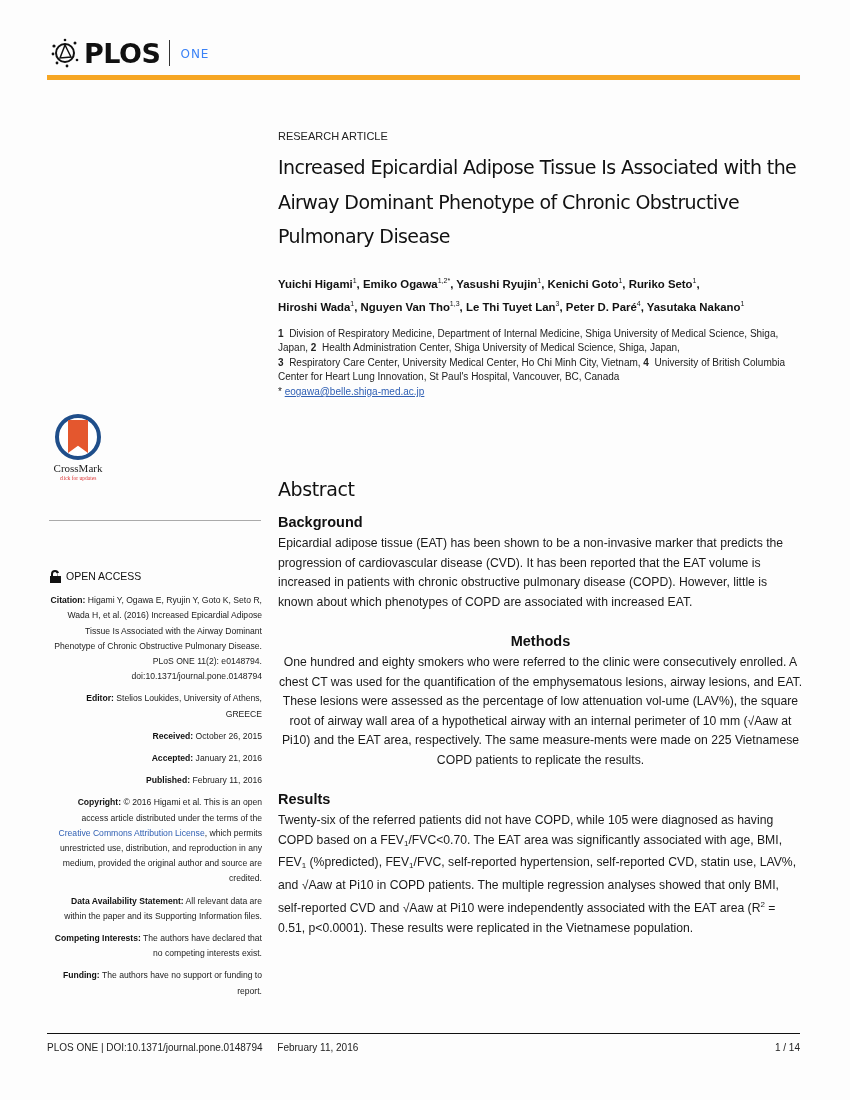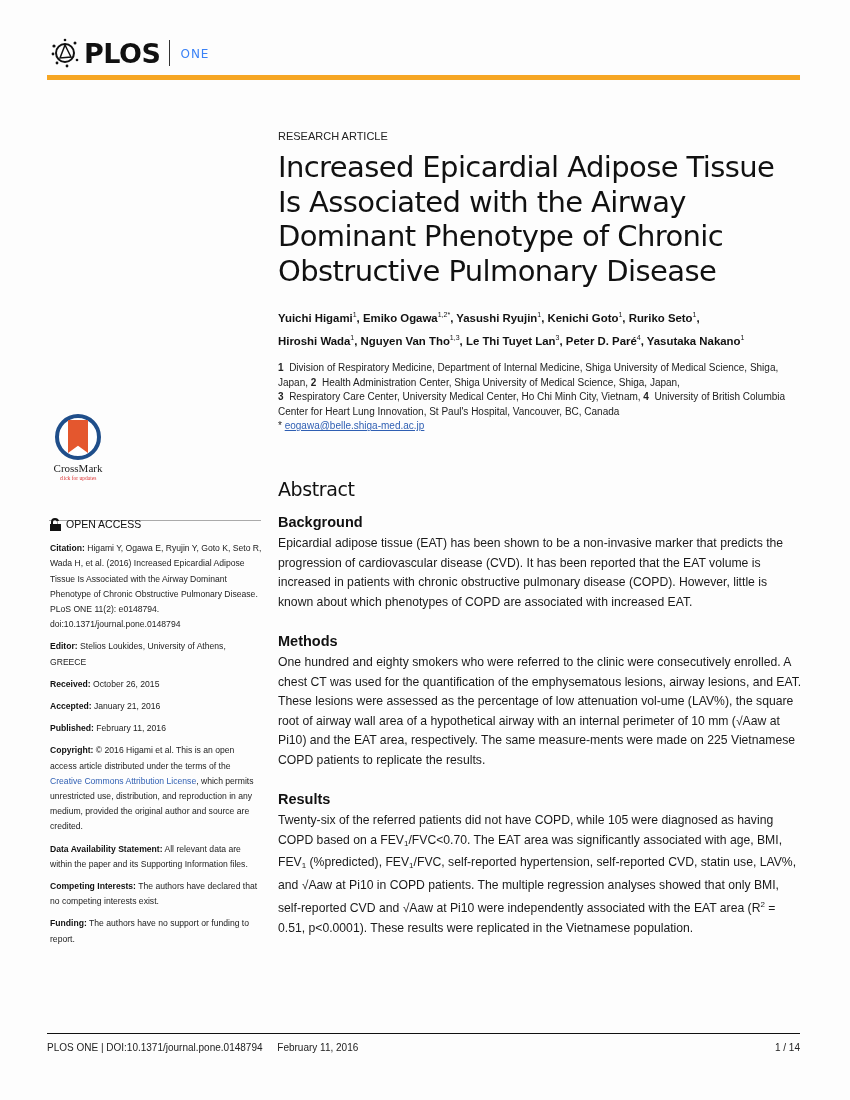--- a/index.html
+++ b/index.html
@@ -10,21 +10,21 @@
     .logo { position: absolute; left: 50px; top: 36px; height: 34px; display: flex; align-items: center; }
     .logo-mark { width: 30px; height: 30px; position: relative; }
     .logo-word { font-family: "DejaVu Sans", sans-serif; font-weight: bold; font-size: 27px; letter-spacing: -0.5px; margin-left: 4px; color: #111; }
     .logo-sep { width: 1px; height: 26px; background: #333; margin: 0 10px 0 9px; }
     .logo-one { font-family: "DejaVu Sans", sans-serif; font-size: 12px; letter-spacing: 1px; color: #3b82f6; margin-top: 2px; }
     .orange-bar { position: absolute; left: 47px; top: 75px; width: 753px; height: 5px; background: #f6a623; }
 
     
     .main { position: absolute; left: 278px; top: 130px; width: 525px; }
     .article-type { font-size: 11px; color: #222; letter-spacing: 0; }
-    .title { font-family: "DejaVu Sans", sans-serif; font-size: 29px; line-height: 34.5px; font-weight: normal; color: #111; margin-top: 8px; letter-spacing: -0.6px; }
+    .title { font-family: "DejaVu Sans", sans-serif; font-size: 19px; line-height: 34.5px; font-weight: normal; color: #111; margin-top: 8px; letter-spacing: -0.6px; }
     .authors { font-size: 11.4px; font-weight: bold; line-height: 19px; margin-top: 17px; color: #111; }
     .authors sup { font-size: 7px; font-weight: normal; vertical-align: 5px; }
     .affil { font-size: 10px; line-height: 14.6px; margin-top: 10px; color: #222; }
     .affil b { font-weight: bold; }
     .corresp { font-size: 10px; margin-top: 1px; color: #222; }
     .corresp a { color: #2f5fb3; text-decoration: underline; }
 
     .abstract-h { font-family: "DejaVu Sans", sans-serif; font-size: 19px; font-weight: normal; color: #111; position: absolute; top: 348px; left: 0; letter-spacing: -0.4px; }
     .sec { position: absolute; left: 0; width: 525px; }
     .sec h3 { font-size: 14.5px; font-weight: bold; color: #111; margin-bottom: 4px; }
@@ -33,21 +33,21 @@
     .sec sup { font-size: 8px; vertical-align: 5px; }
 
     
     .crossmark { position: absolute; left: 47px; top: 414px; width: 62px; height: 70px; }
     .cm-circle { position: absolute; left: 8px; top: 0; width: 46px; height: 46px; border-radius: 50%; border: 4px solid #1f4e8a; background: #fff; }
     .cm-ribbon { position: absolute; left: 21px; top: 6px; width: 20px; height: 33px; background: #e4572e; clip-path: polygon(0 0, 100% 0, 100% 100%, 50% 78%, 0 100%); }
     .cm-text { position: absolute; left: 0; top: 48px; width: 62px; text-align: center; font-family: "Liberation Serif", serif; font-size: 11px; color: #222; }
     .cm-sub { position: absolute; left: 0; top: 61px; width: 62px; text-align: center; font-family: "Liberation Serif", serif; font-size: 5.5px; color: #d33; }
 
     .side-rule { position: absolute; left: 49px; top: 520px; width: 212px; height: 1px; background: #aaa; }
-    .side { position: absolute; left: 50px; top: 517px; width: 212px; font-size: 8.6px; line-height: 15.2px; color: #222; }
+    .side { position: absolute; left: 50px; top: 569px; width: 212px; font-size: 8.6px; line-height: 15.2px; color: #222; text-align: right; }
     .side .oa { display: flex; align-items: center; font-size: 10.5px; color: #111; margin-bottom: 9px; }
     .lock { width: 11px; height: 13px; position: relative; margin-right: 5px; }
     .lock .shackle { position: absolute; left: 1px; top: 0; width: 8px; height: 7px; border: 2px solid #111; border-bottom: none; border-radius: 4px 4px 0 0; clip-path: polygon(0 0, 100% 0, 100% 40%, 80% 40%, 80% 100%, 0 100%); }
     .lock .body { position: absolute; left: 0; top: 6px; width: 11px; height: 7px; background: #111; }
     .side .blk { margin-bottom: 7px; }
     .side b { font-weight: bold; color: #111; }
     .side a { color: #2f5fb3; text-decoration: none; }
 
     
     .foot-rule { position: absolute; left: 47px; top: 1033px; width: 753px; height: 1px; background: #111; }
@@ -159,21 +159,21 @@
     <a>eogawa@belle.shiga-med.ac.jp</a>
   </div>
 
   <h2 class="abstract-h">Abstract</h2>
 
   <div class="sec" style="top: 384px;">
     <h3>Background</h3>
     <p>Epicardial adipose tissue (EAT) has been shown to be a non-invasive marker that predicts the progression of cardiovascular disease (CVD). It has been reported that the EAT volume is increased in patients with chronic obstructive pulmonary disease (COPD). However, little is known about which phenotypes of COPD are associated with increased EAT.</p>
   </div>
 
-  <div class="sec" style="top: 503px;">
+  <div class="sec" style="top: 503px; text-align: center;">
     <h3>Methods</h3>
     <p>One hundred and eighty smokers who were referred to the clinic were consecutively enrolled. A chest CT was used for the quantification of the emphysematous lesions, airway lesions, and EAT. These lesions were assessed as the percentage of low attenuation vol-ume (LAV%), the square root of airway wall area of a hypothetical airway with an internal perimeter of 10 mm (√Aaw at Pi10) and the EAT area, respectively. The same measure-ments were made on 225 Vietnamese COPD patients to replicate the results.</p>
   </div>
 
   <div class="sec" style="top: 661px;">
     <h3>Results</h3>
     <p><span>Twenty-six of the referred patients did not have COPD, while 105 were diagnosed as having COPD based on a FEV</span><sub>1</sub><span>/FVC&lt;0.70. The EAT area was significantly associated with age, BMI, FEV</span><sub>1</sub><span> (%predicted), FEV</span><sub>1</sub><span>/FVC, self-reported hypertension, self-reported CVD, statin use, LAV%, and √Aaw at Pi10 in COPD patients. The multiple regression analyses showed that only BMI, self-reported CVD and √Aaw at Pi10 were independently associated with the EAT area (R</span><sup>2</sup><span> = 0.51, p&lt;0.0001). These results were replicated in the Vietnamese population.</span></p>
   </div>
 </div>
 

